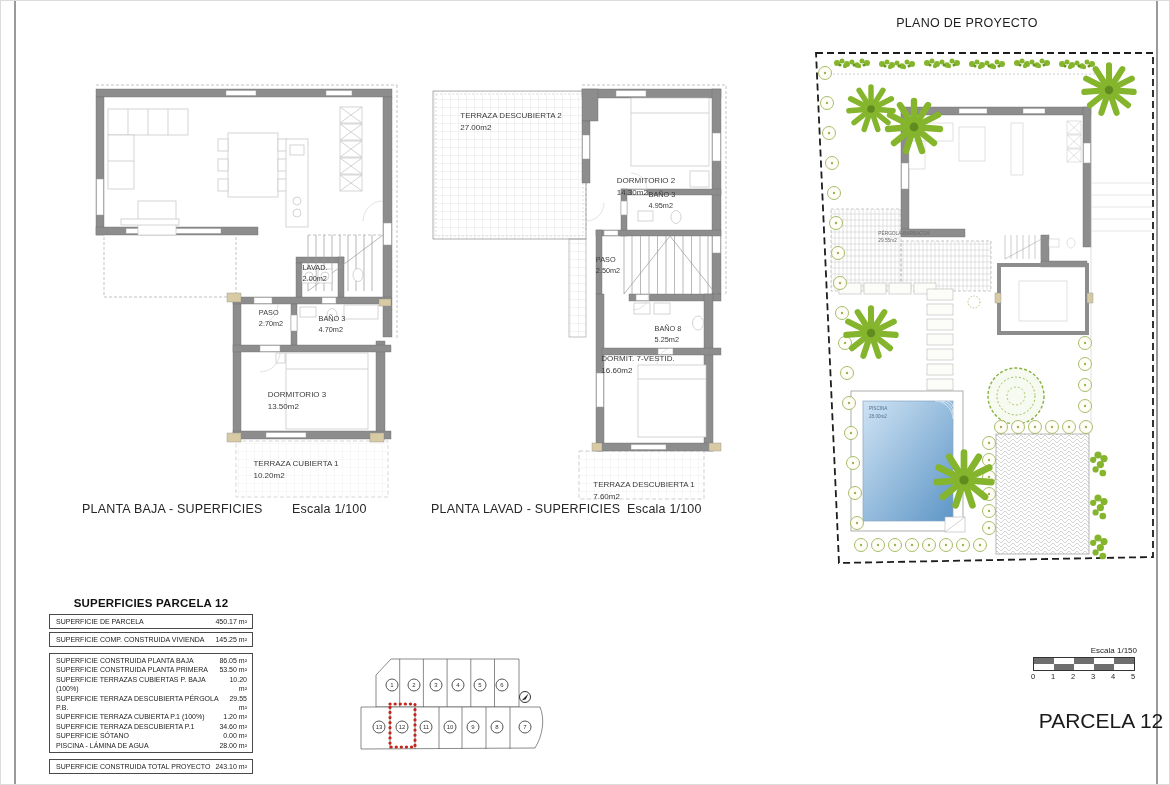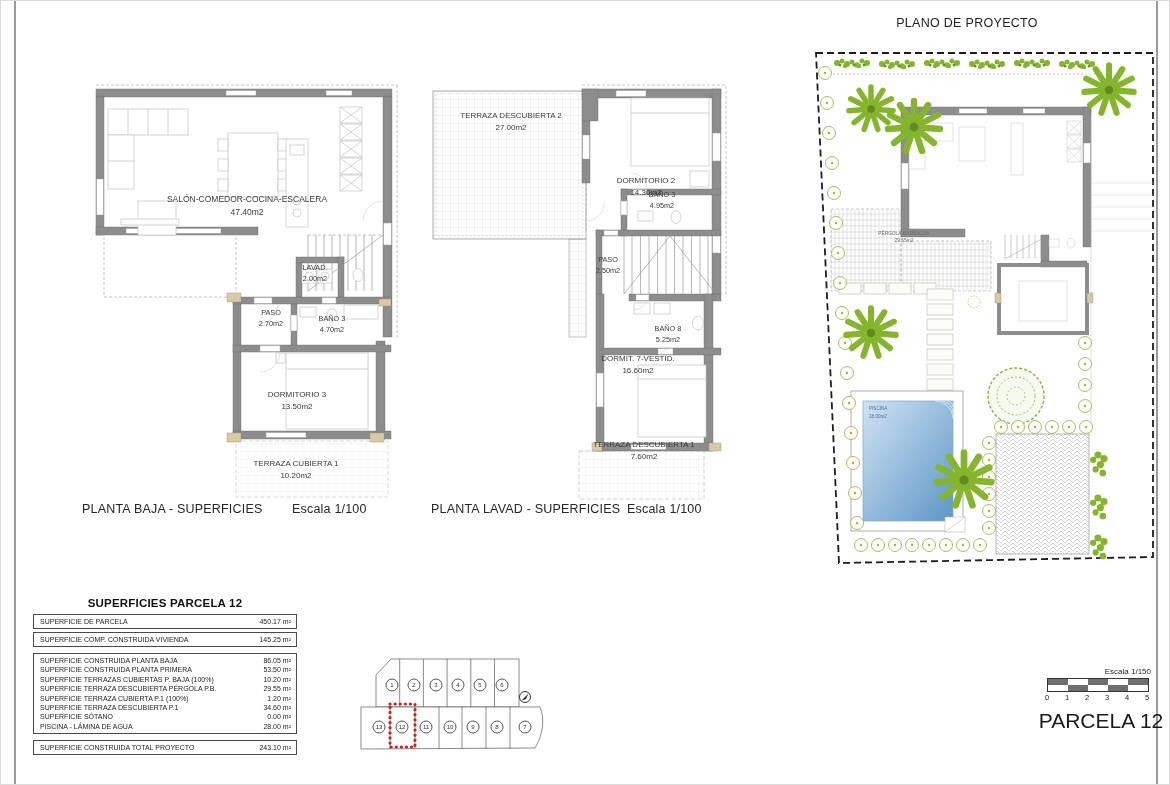--- a/index.html
+++ b/index.html
@@ -13,48 +13,48 @@
   .tan{fill:var(--tan,#d8cba4);stroke:#8d8d8d;stroke-width:0.4;}
   .furn{fill:#fff;stroke:#c2c2c2;stroke-width:0.7;}
   .furn2{fill:none;stroke:#c2c2c2;stroke-width:0.7;}
   .thin{stroke:#9a9a9a;stroke-width:0.7;fill:none;}
   .dashedl{stroke:#ababab;stroke-width:0.7;fill:none;stroke-dasharray:3,2;}
   .arc{stroke:#cfcfcf;stroke-width:0.6;fill:none;}
   .stone{fill:#fcfcf8;stroke:#b7b7b7;stroke-width:0.6;}
   .bushc{fill:#fffdf6;stroke:var(--bushgreen,#9cb45c);stroke-width:0.9;}
   .bushdot{fill:var(--bushgreen,#9cb45c);}
   
-  .rlabel{position:absolute;transform:translate(-50%,-50%);text-align:center;color:#3a3a3a;
+  .rlabel{position:absolute;transform:translate(-50%,-50%);color:#3a3a3a;
           line-height:1.5;white-space:nowrap;}
   .rlabel span{display:block;}
   .sz-salon{font-size:8.5px;}
   .sz-room{font-size:8px;}
   .sz-small{font-size:7.3px;}
   .sz-site{font-size:4.8px;color:#6b6b6b;}
   .sz-pool{font-size:4.6px;color:#51708e;text-align:left;transform:none;line-height:1.8;}
   .caption{position:absolute;font-size:12.5px;color:#262626;white-space:nowrap;letter-spacing:0.2px;}
   .bigtitle{position:absolute;transform:translateX(-50%);font-size:12.5px;color:#1e1e1e;letter-spacing:0.3px;white-space:nowrap;}
   .parcela{position:absolute;transform:translateX(-50%);font-size:21px;color:#1a1a1a;white-space:nowrap;}
   
-  .areas-table{position:absolute;left:32px;top:596px;width:264px;}
+  .areas-table{position:absolute;left:48px;top:596px;width:204px;}
   .tbl-title{font-weight:bold;font-size:11.5px;color:#111;text-align:center;margin-bottom:5px;letter-spacing:0.2px;}
   .tbox{border:1px solid #4a4a4a;background:#fff;}
   .trow{display:flex;justify-content:space-between;font-size:7px;color:#222;padding:0 5px 0 6px;}
   .trow .val{text-align:right;}
   .tall .trow{line-height:13px;}
   .grp{margin-top:3px;}
   .grp2{margin-top:6px;padding:2px 0;}
   .grp2 .trow{line-height:9.4px;}
   .grp3{margin-top:6px;}
   
   .circnum{position:absolute;width:11px;height:11px;border:1px solid #555;border-radius:50%;
            font-size:6px;line-height:11px;text-align:center;color:#333;background:#fff;
            transform:translate(-50%,-50%);}
   
-  .scalebar{position:absolute;left:1032px;top:666px;width:104px;font-size:8px;color:#222;margin-left:14px;}
+  .scalebar{position:absolute;left:1032px;top:645px;width:104px;font-size:8px;color:#222;}
   .sb-label{text-align:right;margin-bottom:2px;}
   .sb-bar{width:100px;height:12px;border:1px solid #333;box-sizing:content-box;}
   .sb-row{display:flex;height:6px;}
   .sb-row span{width:20px;height:6px;display:block;}
   .sb-d{background:#6e6e6e;}
   .sb-l{background:#fff;}
   .sb-ticks{position:relative;height:10px;margin-top:1px;}
   .sb-ticks span{position:absolute;transform:translateX(-50%);font-size:7.5px;top:0;}
 </style>
 </head>
@@ -495,24 +495,20 @@
   <div class="circnum" style="left:449px;top:726px"><span>10</span></div>
   <div class="circnum" style="left:472px;top:726px"><span>9</span></div>
   <div class="circnum" style="left:496px;top:726px"><span>8</span></div>
   <div class="circnum" style="left:524px;top:726px"><span>7</span></div>
 
   <svg style="left:516px;top:688px" width="16" height="16" viewBox="0 0 16 16">
     <circle cx="8" cy="8" r="5.5" fill="#fff" stroke="#333" stroke-width="1"></circle>
     <path d="M4.5 11.5 L11.5 4.5 L8.8 10.2 Z" fill="#222"></path>
   </svg>
 
-  <div class="rlabel sz-salon" style="left:246px;top:205px">
-    <span>SALÓN-COMEDOR-COCINA-ESCALERA</span>
-    <span>47.40m2</span>
-  </div>
   <div class="rlabel sz-small" style="left:314px;top:273px">
     <span>LAVAD.</span>
     <span>2.00m2</span>
   </div>
   <div class="rlabel sz-small" style="left:270px;top:318px">
     <span>PASO</span>
     <span>2.70m2</span>
   </div>
   <div class="rlabel sz-small" style="left:331px;top:324px">
     <span>BAÑO 3</span>
@@ -544,21 +540,21 @@
     <span>2.50m2</span>
   </div>
   <div class="rlabel sz-small" style="left:667px;top:334px">
     <span>BAÑO 8</span>
     <span>5.25m2</span>
   </div>
   <div class="rlabel sz-room" style="left:637px;top:364px">
     <span>DORMIT. 7-VESTID.</span>
     <span>16.60m2</span>
   </div>
-  <div class="rlabel sz-room" style="left:643px;top:450px">
+  <div class="rlabel sz-room" style="left:643px;top:490px">
     <span>TERRAZA DESCUBIERTA 1</span>
     <span>7.60m2</span>
   </div>
 
   <div class="rlabel sz-site" style="left:903px;top:236px">
     <span>PÉRGOLA-BARBACOA</span>
     <span>29.55m2</span>
   </div>
   <div class="rlabel sz-pool" style="left:868px;top:404px">
     <span>PISCINA</span>

